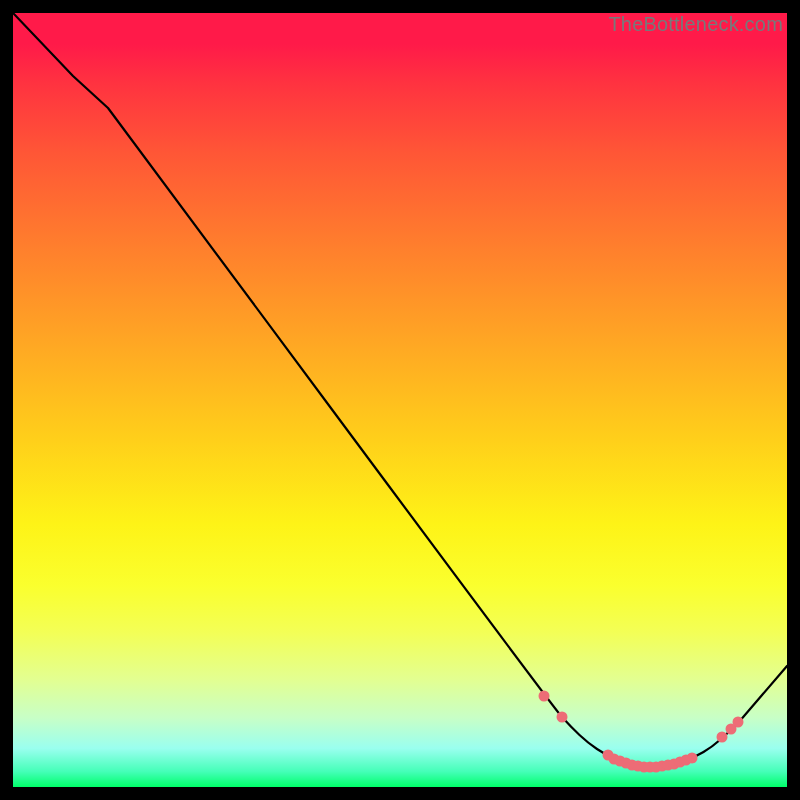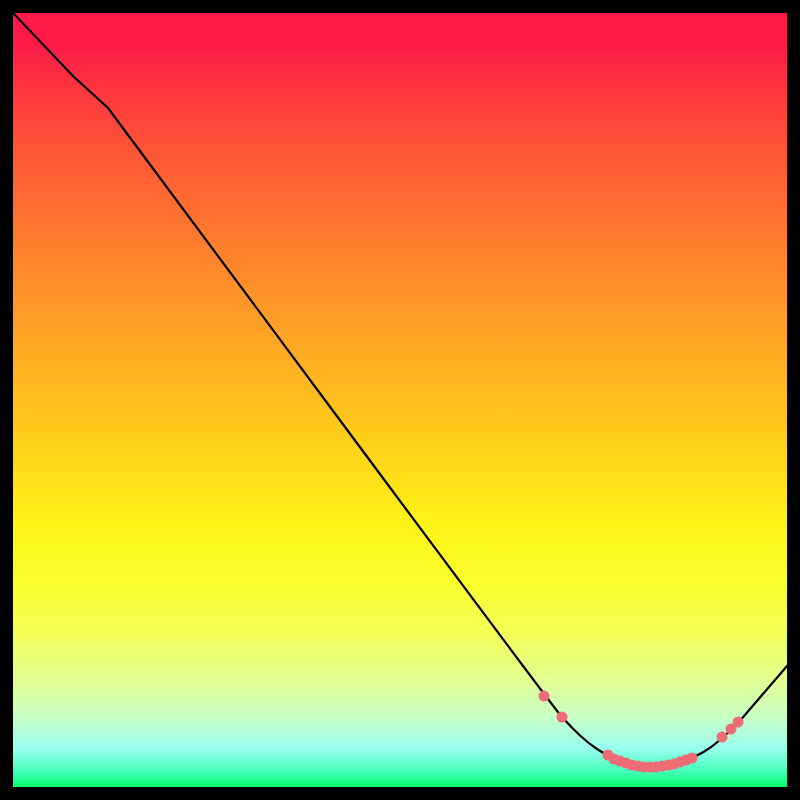--- a/index.html
+++ b/index.html
@@ -71,20 +71,21 @@
   .marker {
     fill: #ed6c76;
     stroke: none;
   }
 </style>
 </head>
 <body>
 
 <div class="frame">
   <div class="gradient"></div>
+  <div class="watermark">TheBottleneck.com</div>
   <svg class="chart" viewBox="0 0 774 774">
     <path id="curve-path" class="curve" d="M 0 0 L 60 63 L 95 95 Q 95 95 317.5 394.5 Q 540 694 549 704 Q 558 714 566.5 722 Q 575 730 584 736 Q 593 742 602 746 Q 611 750 620.5 752 Q 630 754 639 754 Q 648 754 656.5 752 Q 665 750 673.5 747 Q 682 744 690.5 739 Q 699 734 707.5 726.5 Q 716 719 725.5 709.5 L 774 653"></path>
     <g id="markers-group">
         <circle cx="531" cy="683" r="5.5" class="marker"></circle>
         <circle cx="549" cy="704" r="5.5" class="marker"></circle>
         <circle cx="595" cy="742" r="5.5" class="marker"></circle>
         <circle cx="601" cy="746" r="5.5" class="marker"></circle>
         <circle cx="607" cy="748" r="5.5" class="marker"></circle>
         <circle cx="613" cy="750" r="5.5" class="marker"></circle>
         <circle cx="619" cy="752" r="5.5" class="marker"></circle>

